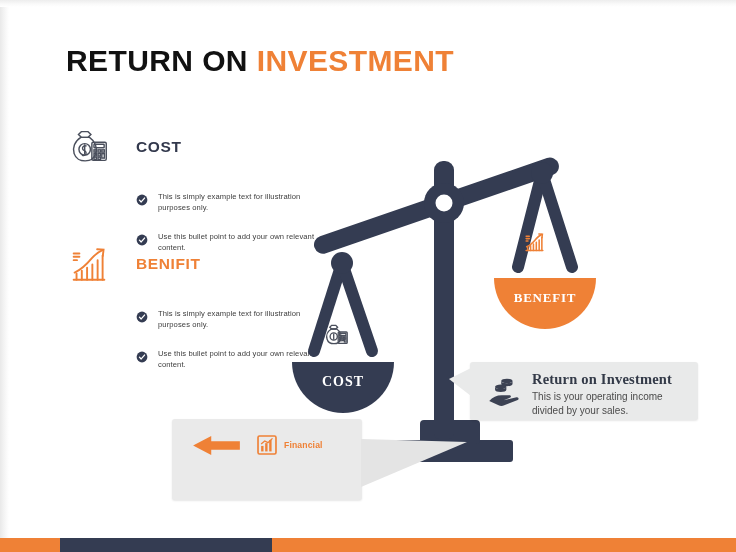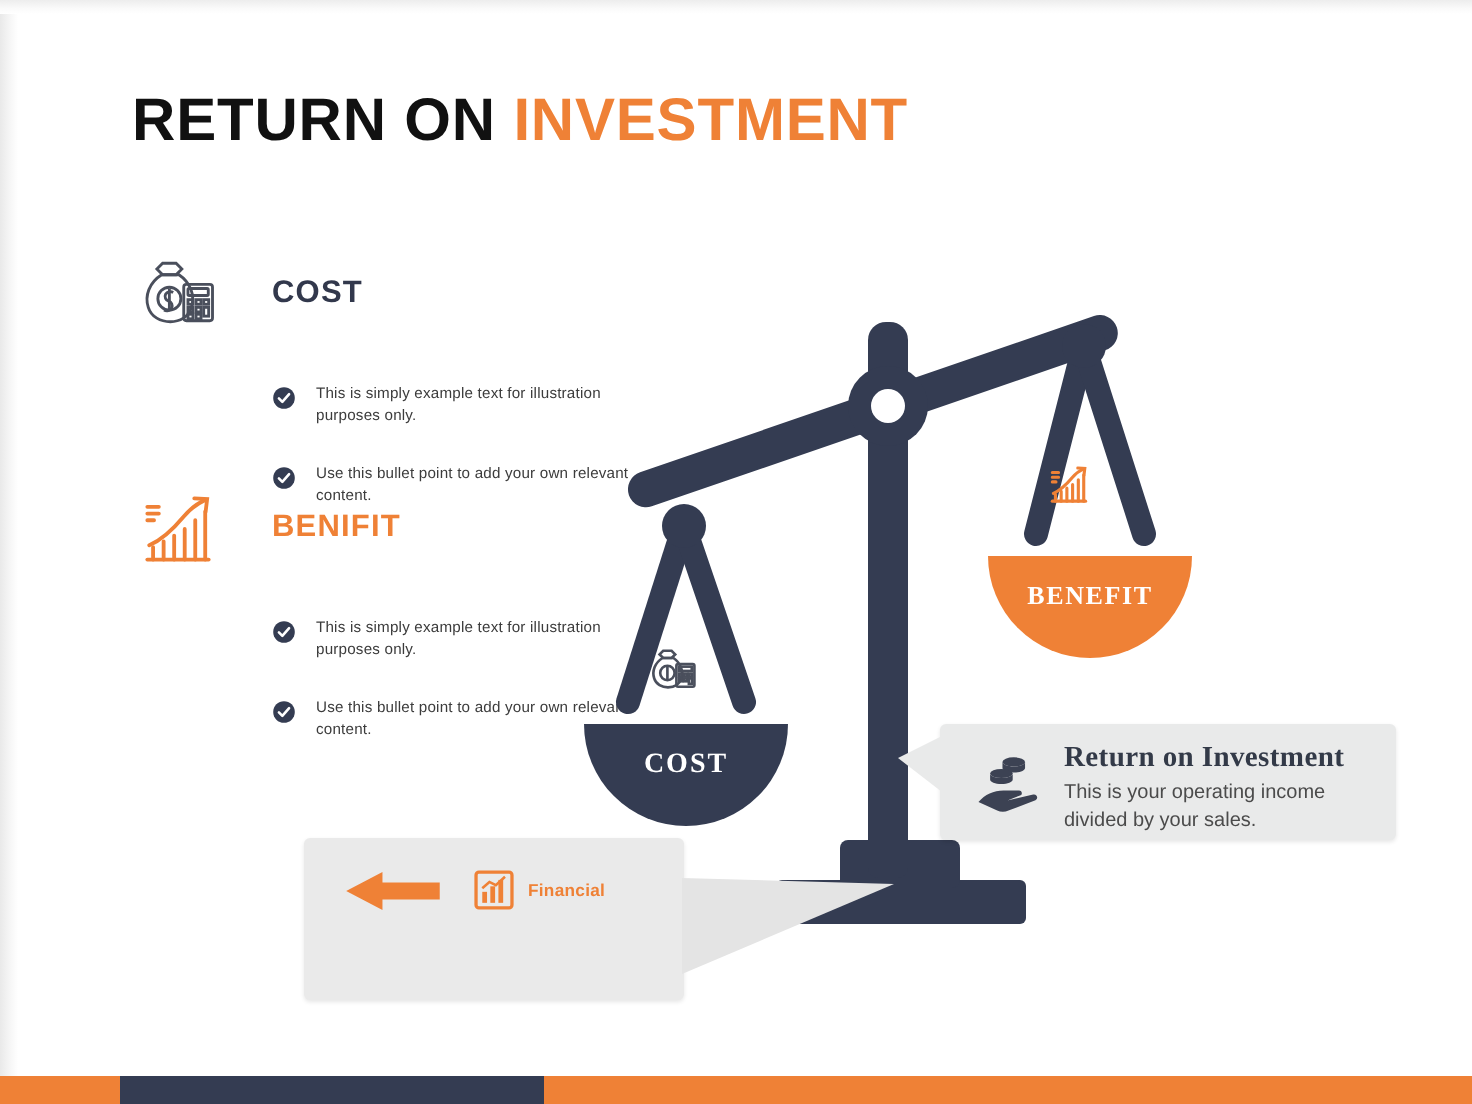--- a/index.html
+++ b/index.html
@@ -148,21 +148,21 @@
     top: 28px;
     font-size: 10px;
     line-height: 1.42;
     color: #4b4b4b;
     width: 150px;
   }
 
   
   #callout-fin {
     position: absolute;
-    left: 152px;
+    left: 172px;
     top: 419px;
     width: 190px;
     height: 81px;
     background: #eaeaea;
     border-radius: 3px;
     box-shadow: 0 1px 2px rgba(0,0,0,0.10);
   }
   #callout-fin .tail-thin {
     position: absolute;
     left: 189px;

